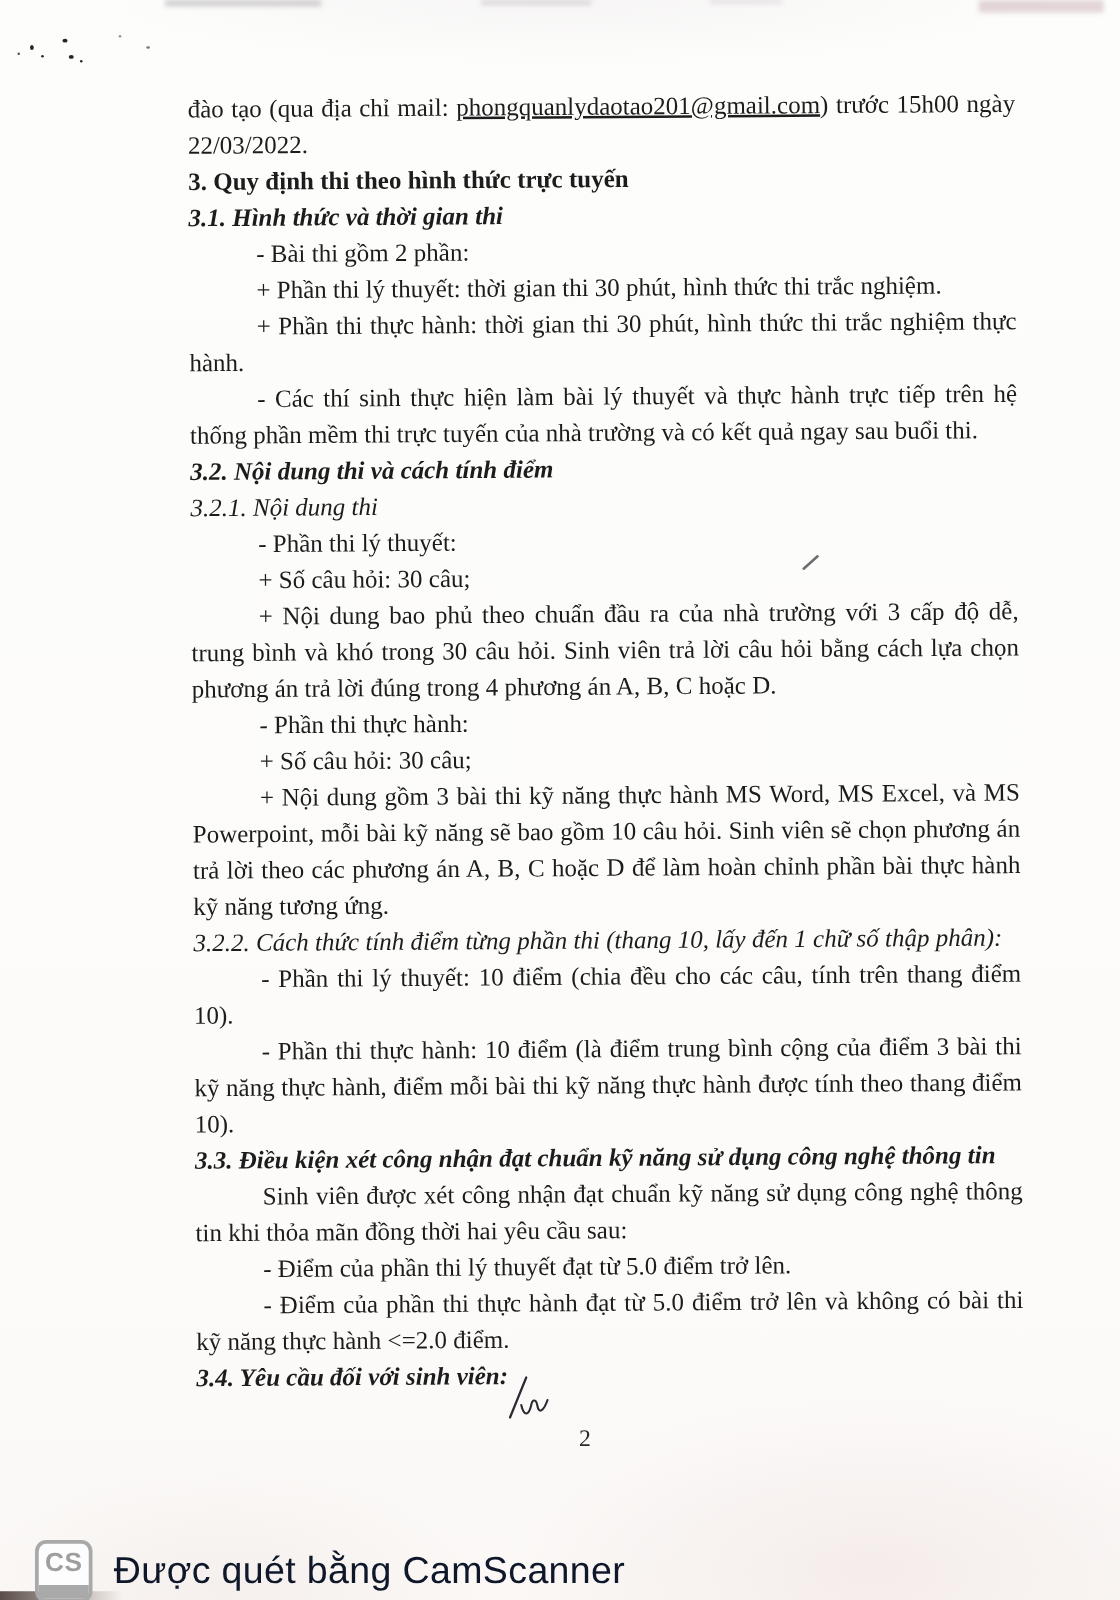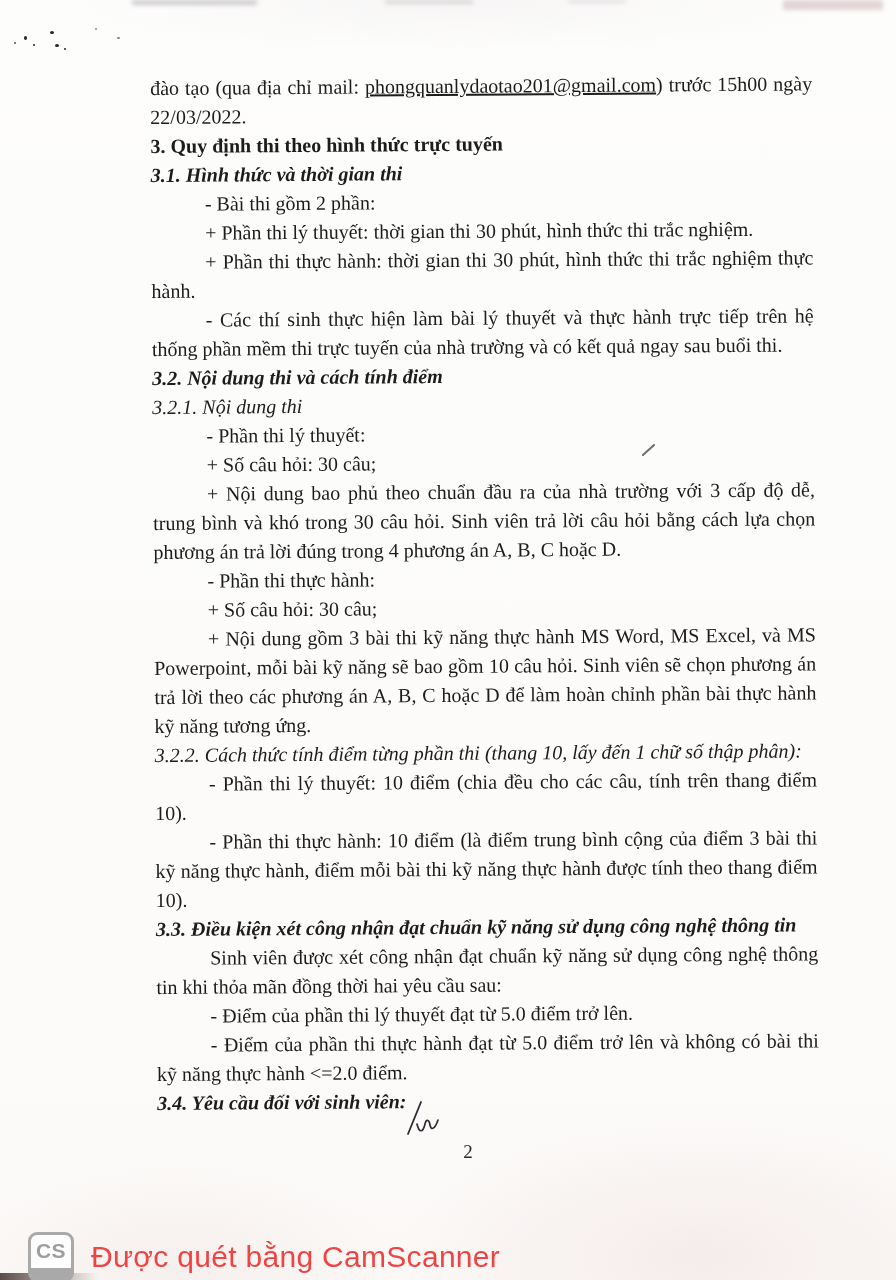--- a/index.html
+++ b/index.html
@@ -45,21 +45,21 @@
     position:absolute;top:4px;left:0;width:100%;text-align:center;
     font-family:"Liberation Sans","DejaVu Sans",sans-serif;
     font-weight:bold;font-size:21px;color:#9e9e9e;letter-spacing:.5px;
   }
   .cs-logo-bar{
     position:absolute;left:0;right:0;bottom:0;height:11px;
     background:#a9a9a9;border-radius:0 0 5px 5px;
   }
   .watermark{
     font-family:"Liberation Sans","DejaVu Sans",sans-serif;
-    font-size:30px;color:#ef4444;font-weight:400;letter-spacing:.3px;
+    font-size:30px;color:#0f172a;font-weight:400;letter-spacing:.3px;
   }
   .ink-dot{position:absolute;background:#26222a;border-radius:50%;z-index:2;}
   .smudge{position:absolute;filter:blur(2px);z-index:1;}
   .pen-slash{
     position:absolute;left:640px;top:449px;width:17px;height:2px;z-index:2;
     background:#3c3c40;transform:rotate(-42deg);border-radius:2px;opacity:.75;
   }
   .hand-mark{position:absolute;left:398px;top:1096px;z-index:2;}
   .bottom-strip{
     position:absolute;left:0;top:1273px;width:98px;height:7px;z-index:2;

